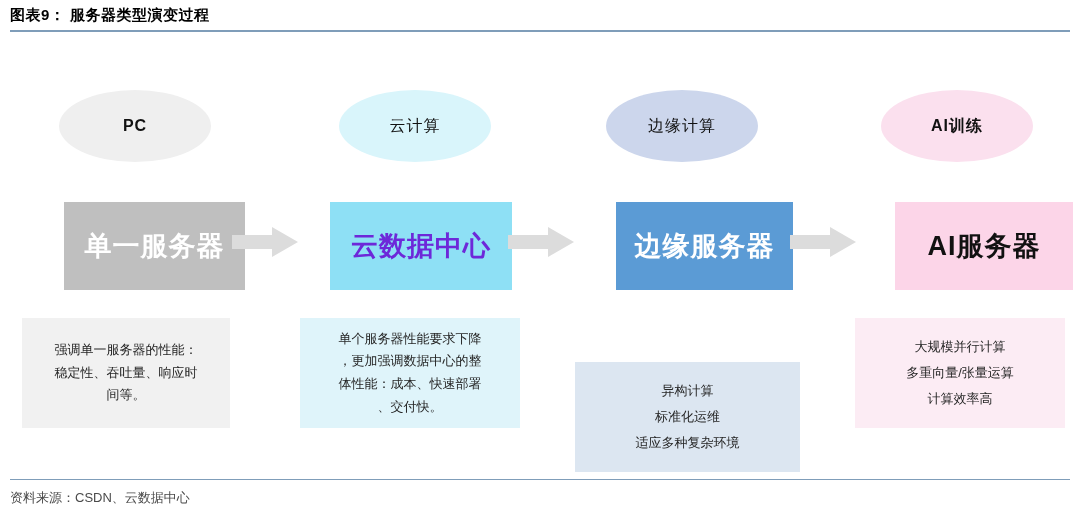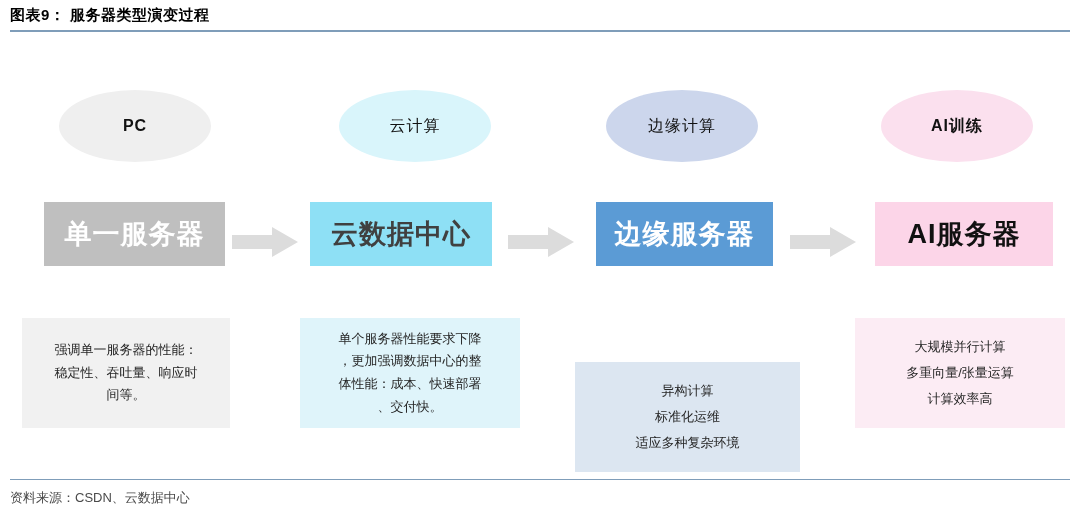--- a/index.html
+++ b/index.html
@@ -62,30 +62,31 @@
   }
   .stage-ellipse.e1 { left:  59px; background: #efefef; }
   .stage-ellipse.e2 { left: 339px; background: #d9f5fb; font-weight: normal; }
   .stage-ellipse.e3 { left: 606px; background: #ccd6ec; font-weight: normal; }
   .stage-ellipse.e4 { left: 881px; background: #fbe0ee; }
 
   
   .stage-box {
     position: absolute;
     top: 164px;
-    height: 64px;
+    height: 88px;
     display: flex;
     align-items: center;
     justify-content: center;
     font-size: 27px;
     font-weight: bold;
     letter-spacing: 1px;
+    margin-left: 20px;
   }
   .stage-box.b1 { left:  44px; width: 181px; background: #bfbfbf; color: #ffffff; }
-  .stage-box.b2 { left: 310px; width: 182px; background: #8ee0f5; color: #404040; }
+  .stage-box.b2 { left: 310px; width: 182px; background: #8ee0f5; color: #6d28d9; }
   .stage-box.b3 { left: 596px; width: 177px; background: #5b9bd5; color: #ffffff; align-items: center; }
   .stage-box.b4 { left: 875px; width: 178px; background: #fcd5e8; color: #111111; }
 
   
   .flow-arrow {
     position: absolute;
     top: 188px;
     width: 66px;
     height: 32px;
   }

